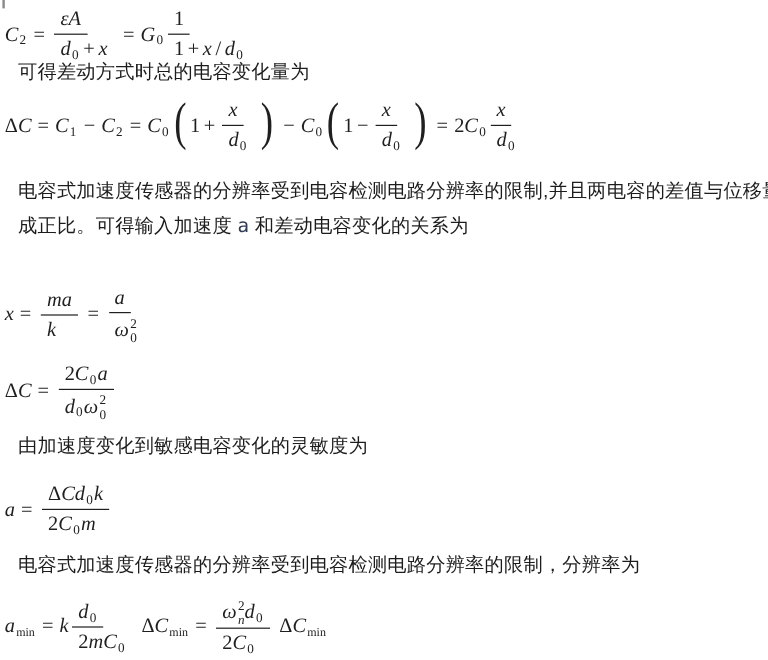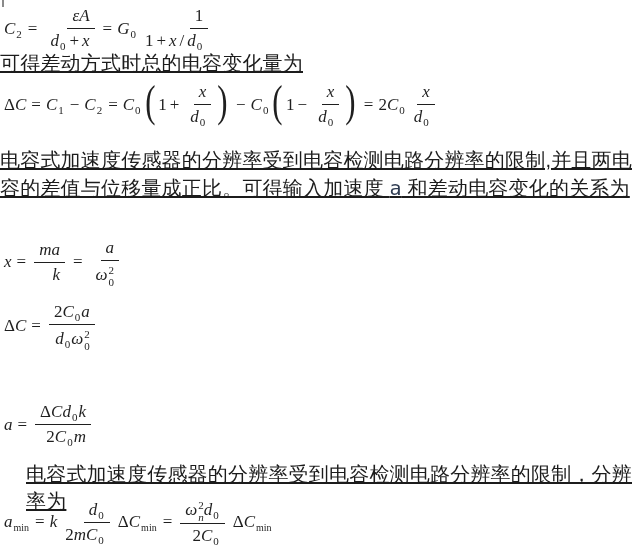--- a/index.html
+++ b/index.html
@@ -1,30 +1,30 @@
 <!DOCTYPE html>
 <html><head>
 <meta charset="utf-8">
 <style>
   html,body{margin:0;padding:0;background:#fff;}
   .page{position:relative;width:640px;height:550px;background:#ffffff;overflow:hidden;
         font-family:"Liberation Sans","DejaVu Sans",sans-serif;}
   .cursor{position:absolute;left:2px;top:0;width:2px;height:7px;background:#8a8a8a;}
-  .cn{position:absolute;left:0;color:#1c1c1c;font-size:20px;letter-spacing:0.2px;text-decoration:underline;}
+  .cn{position:absolute;left:15px;color:#1c1c1c;font-size:16px;letter-spacing:0.2px;}
   .para{width:637px;line-height:28px;}
   .mono-a{font-family:"DejaVu Sans Mono",monospace;color:#2f3c52;}
   .eq{position:absolute;left:4px;display:flex;align-items:center;
       font-family:"Liberation Serif","DejaVu Serif",serif;font-style:italic;
       font-size:17px;color:#1f1f1f;white-space:nowrap;}
   .v{font-style:italic;}
   .up{font-style:normal;}
   .op{font-style:normal;margin:0 5px;}
   .op.tight{margin:0 3px;}
   .sb{font-size:11px;font-style:normal;position:relative;top:5px;margin:0 1px 0 1px;}
-  .fr{display:inline-flex;flex-direction:column;align-items:flex-end;margin:0 3px;}
+  .fr{display:inline-flex;flex-direction:column;align-items:flex-start;margin:0 3px;}
   .fr .n{display:flex;align-items:center;justify-content:center;padding:0 5px 2px;
          border-bottom:1px solid #1f1f1f;}
   .fr .d{display:flex;align-items:center;justify-content:center;padding:2px 5px 0;}
   .pr{font-style:normal;font-size:44px;font-weight:400;line-height:1;margin:0 1px;
       transform:scaleX(0.7);position:relative;top:-3px;}
   .stk{display:inline-flex;flex-direction:column;line-height:1.05;font-size:11px;
        font-style:normal;margin-left:1px;position:relative;top:2px;}
   .gapl{margin-left:5px;}
 </style>
 </head>
@@ -171,20 +171,21 @@
           <span class="sb">0</span>
           <span class="v">ω</span>
         <span class="stk">
             <span>2</span>
             <span>0</span>
           </span>
       </span>
     </span>
   </div>
 
+  <div class="cn" style="top:362px;">由加速度变化到敏感电容变化的灵敏度为</div>
 
   <div class="eq" style="top:402px;">
     <span class="v">a</span>
     <span class="op">=</span>
     <span class="fr">
       <span class="n">
         <span class="up">Δ</span>
           <span class="v">C</span>
           <span class="v">d</span>
           <span class="sb">0</span>
@@ -192,21 +193,21 @@
       </span>
       <span class="d">
         <span class="up">2</span>
           <span class="v">C</span>
           <span class="sb">0</span>
           <span class="v">m</span>
       </span>
     </span>
   </div>
 
-  <div class="cn" style="top:461px;margin-left:26px;">电容式加速度传感器的分辨率受到电容检测电路分辨率的限制，分辨率为</div>
+  <div class="cn" style="top:461px;">电容式加速度传感器的分辨率受到电容检测电路分辨率的限制，分辨率为</div>
 
   <div class="eq" style="top:498px;">
     <span class="v">a</span>
       <span class="sb" style="font-size:10px;">min</span>
     <span class="op">=</span>
     <span class="v">k</span>
     <span class="fr">
       <span class="n">
           <span class="v">d</span>
           <span class="sb">0</span>

